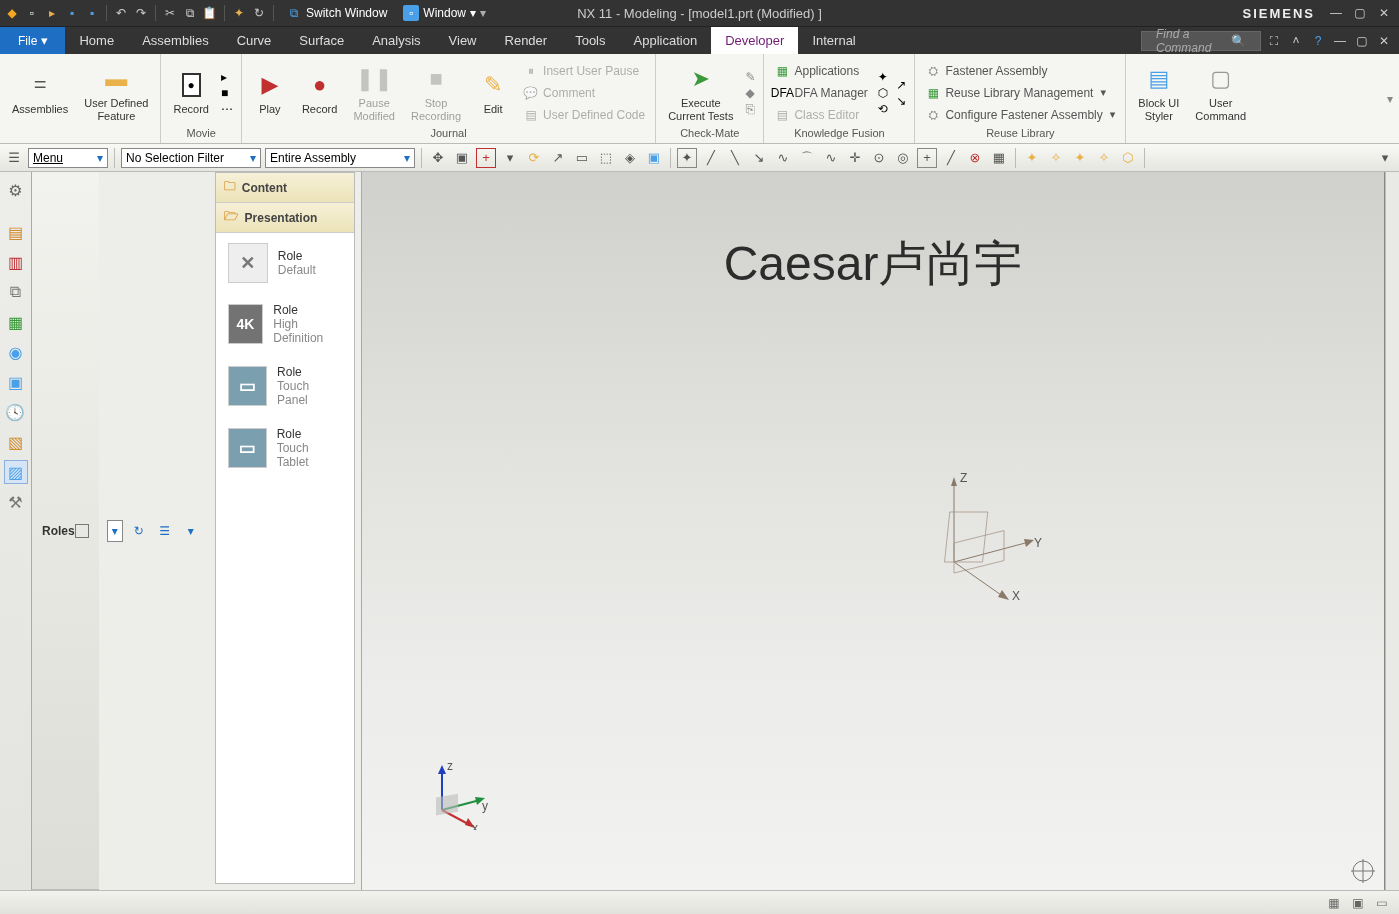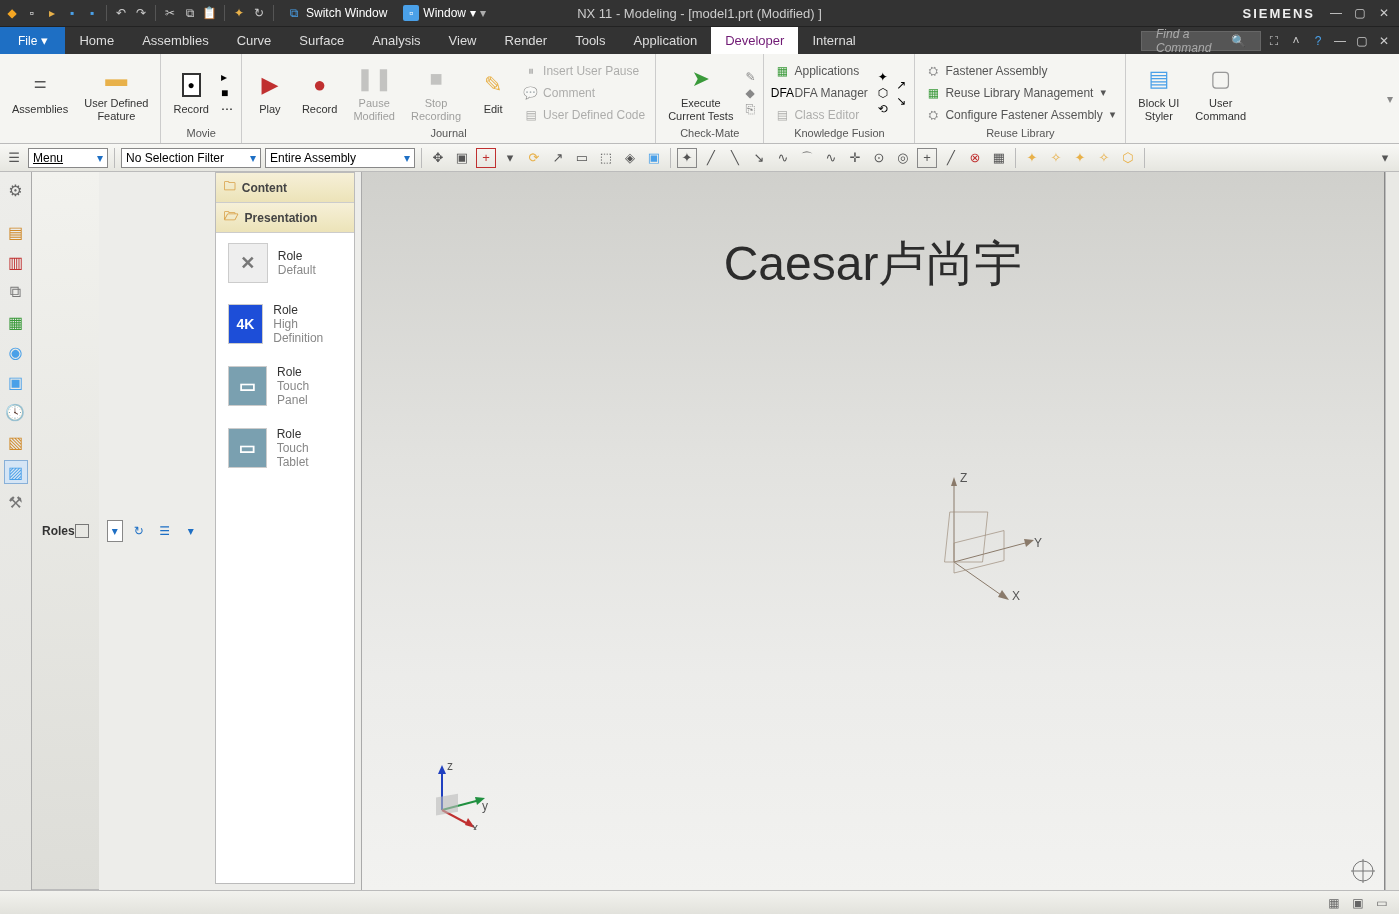--- a/index.html
+++ b/index.html
@@ -388,21 +388,21 @@
         </div>
 
       <div class="role-item">
         <div class="role-ico">✕</div>
         <div class="role-txt">
             <div class="t1">Role</div>
             <div class="t2">Default</div>
           </div>
       </div>
       <div class="role-item">
-        <div class="role-ico" style="background:#1d4ed8;color:#fff;font-size:14px">4K</div>
+        <div class="role-ico" style="background:#737373;color:#fff;font-size:14px">4K</div>
         <div class="role-txt">
             <div class="t1">Role</div>
             <div class="t2">High Definition</div>
           </div>
       </div>
       <div class="role-item">
         <div class="role-ico" style="background:#7aa0b0;color:#fff">▭</div>
         <div class="role-txt">
             <div class="t1">Role</div>
             <div class="t2">Touch Panel</div>

